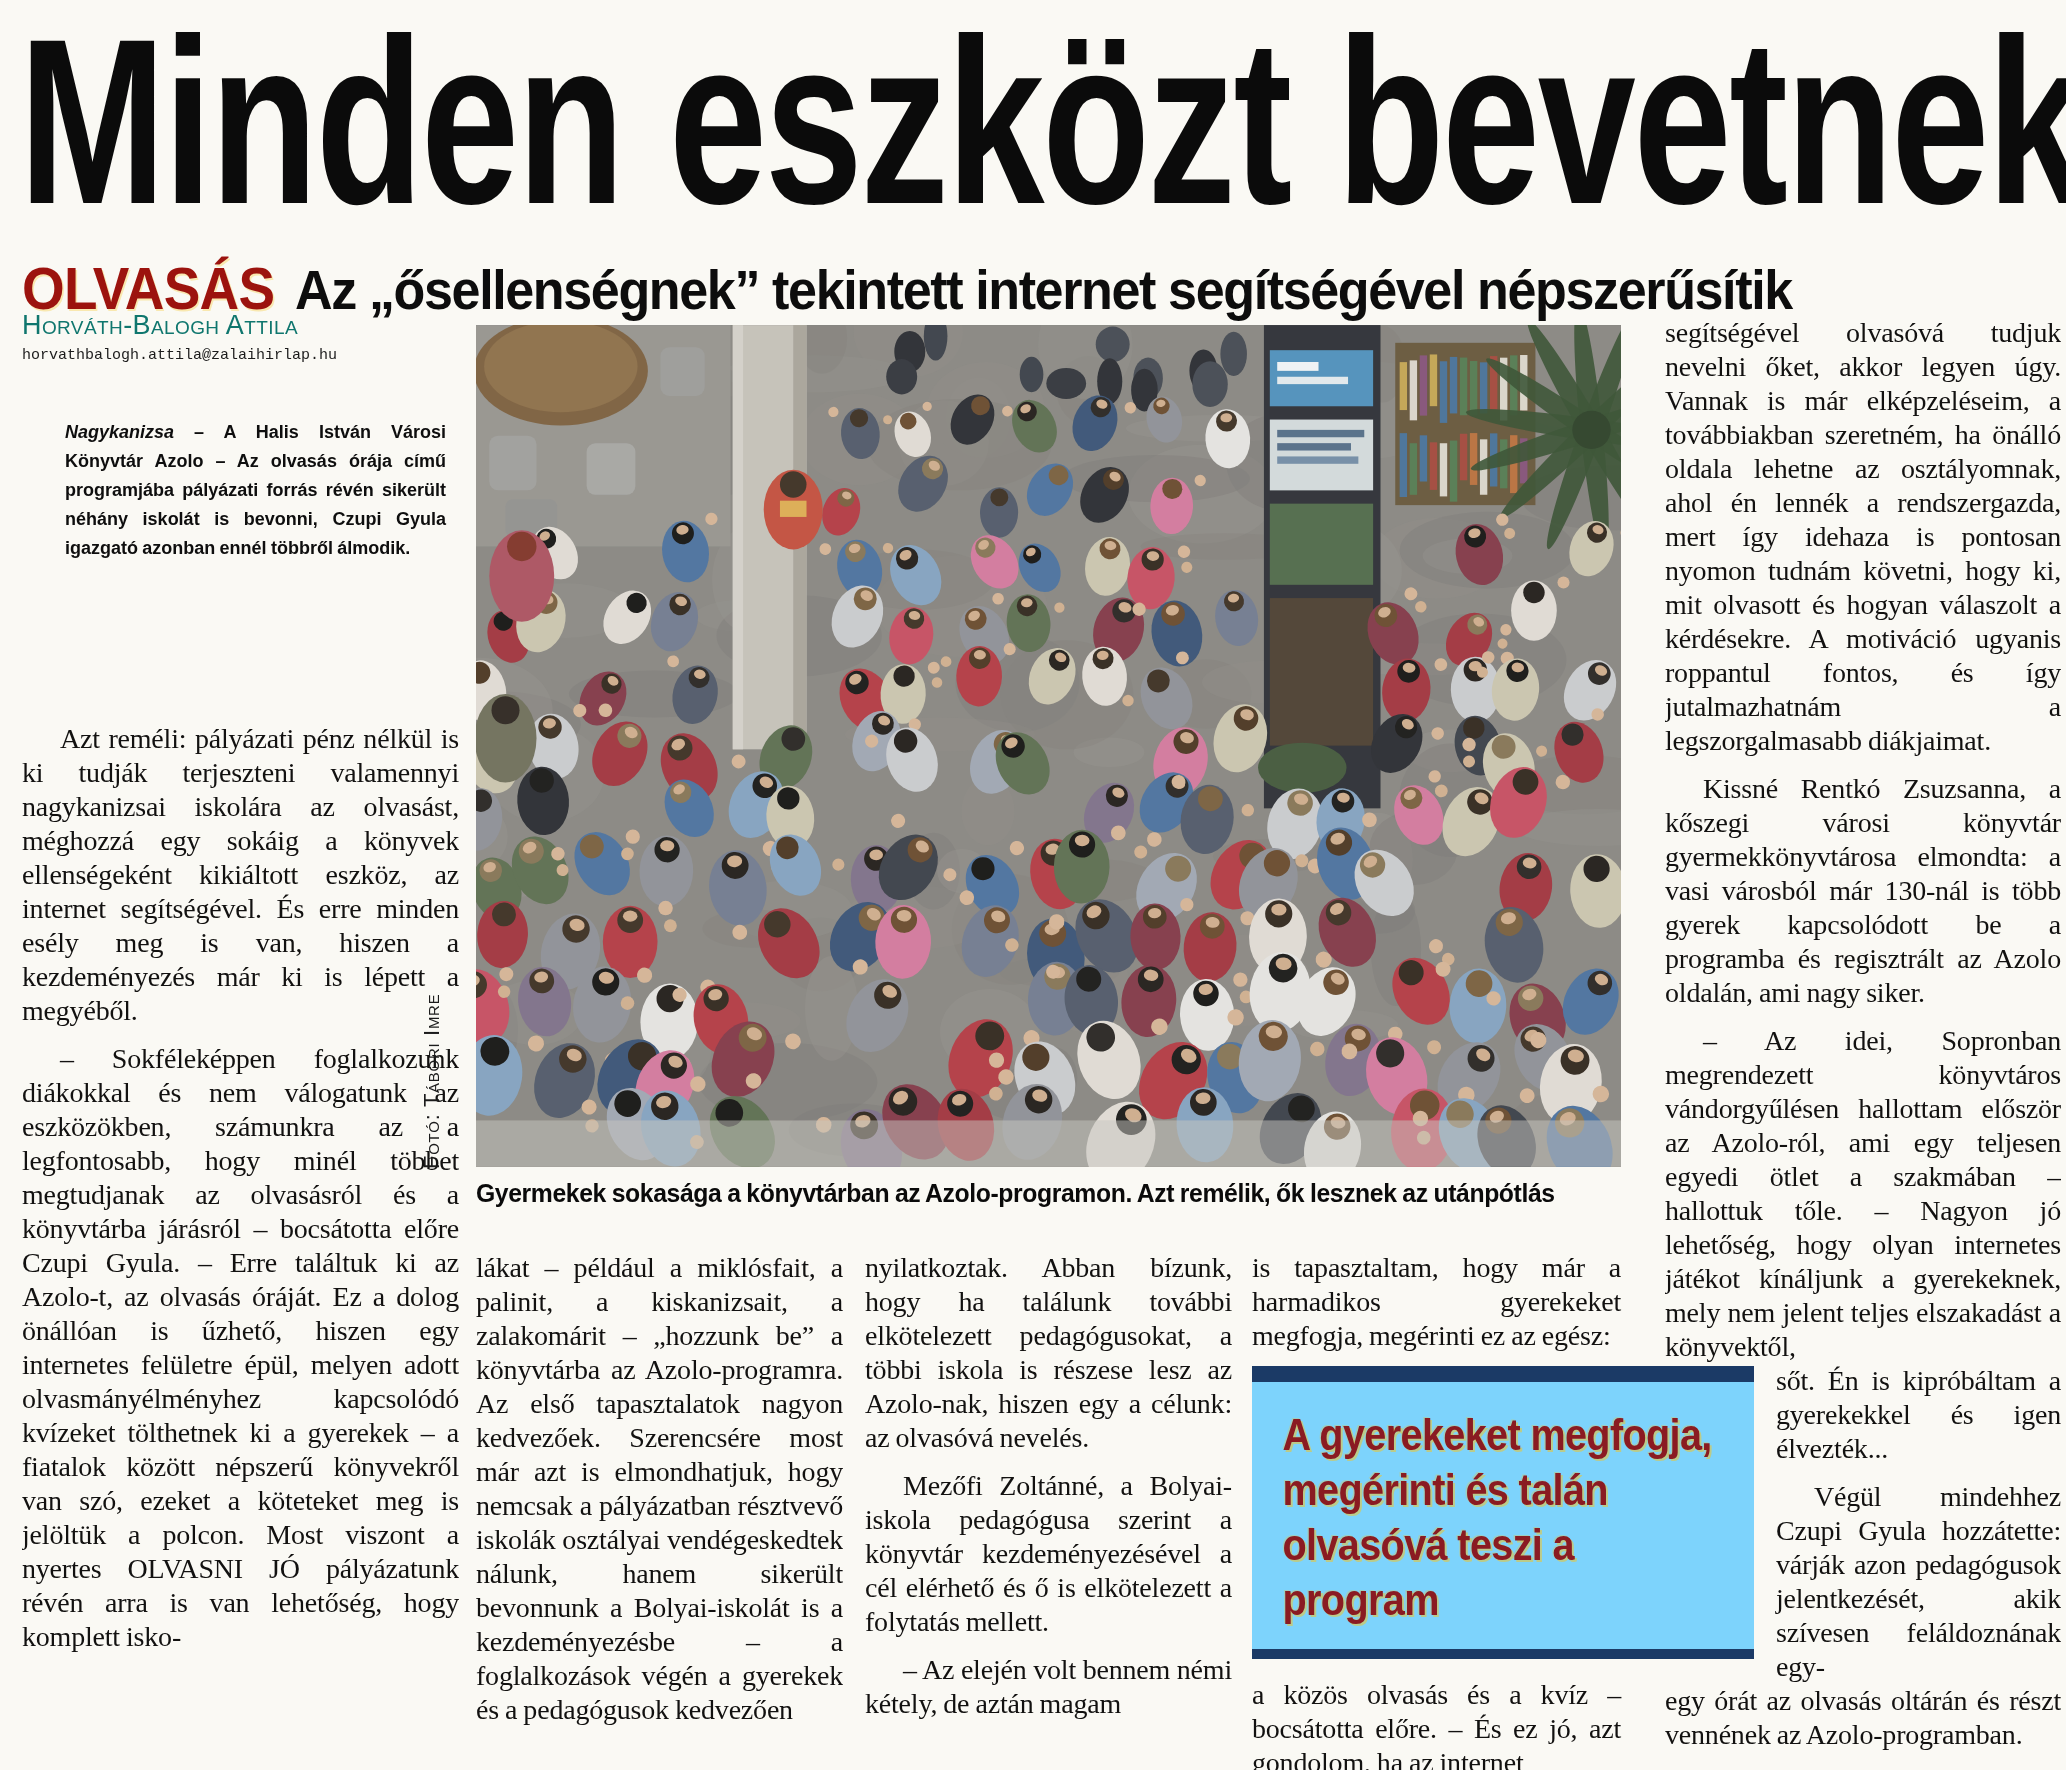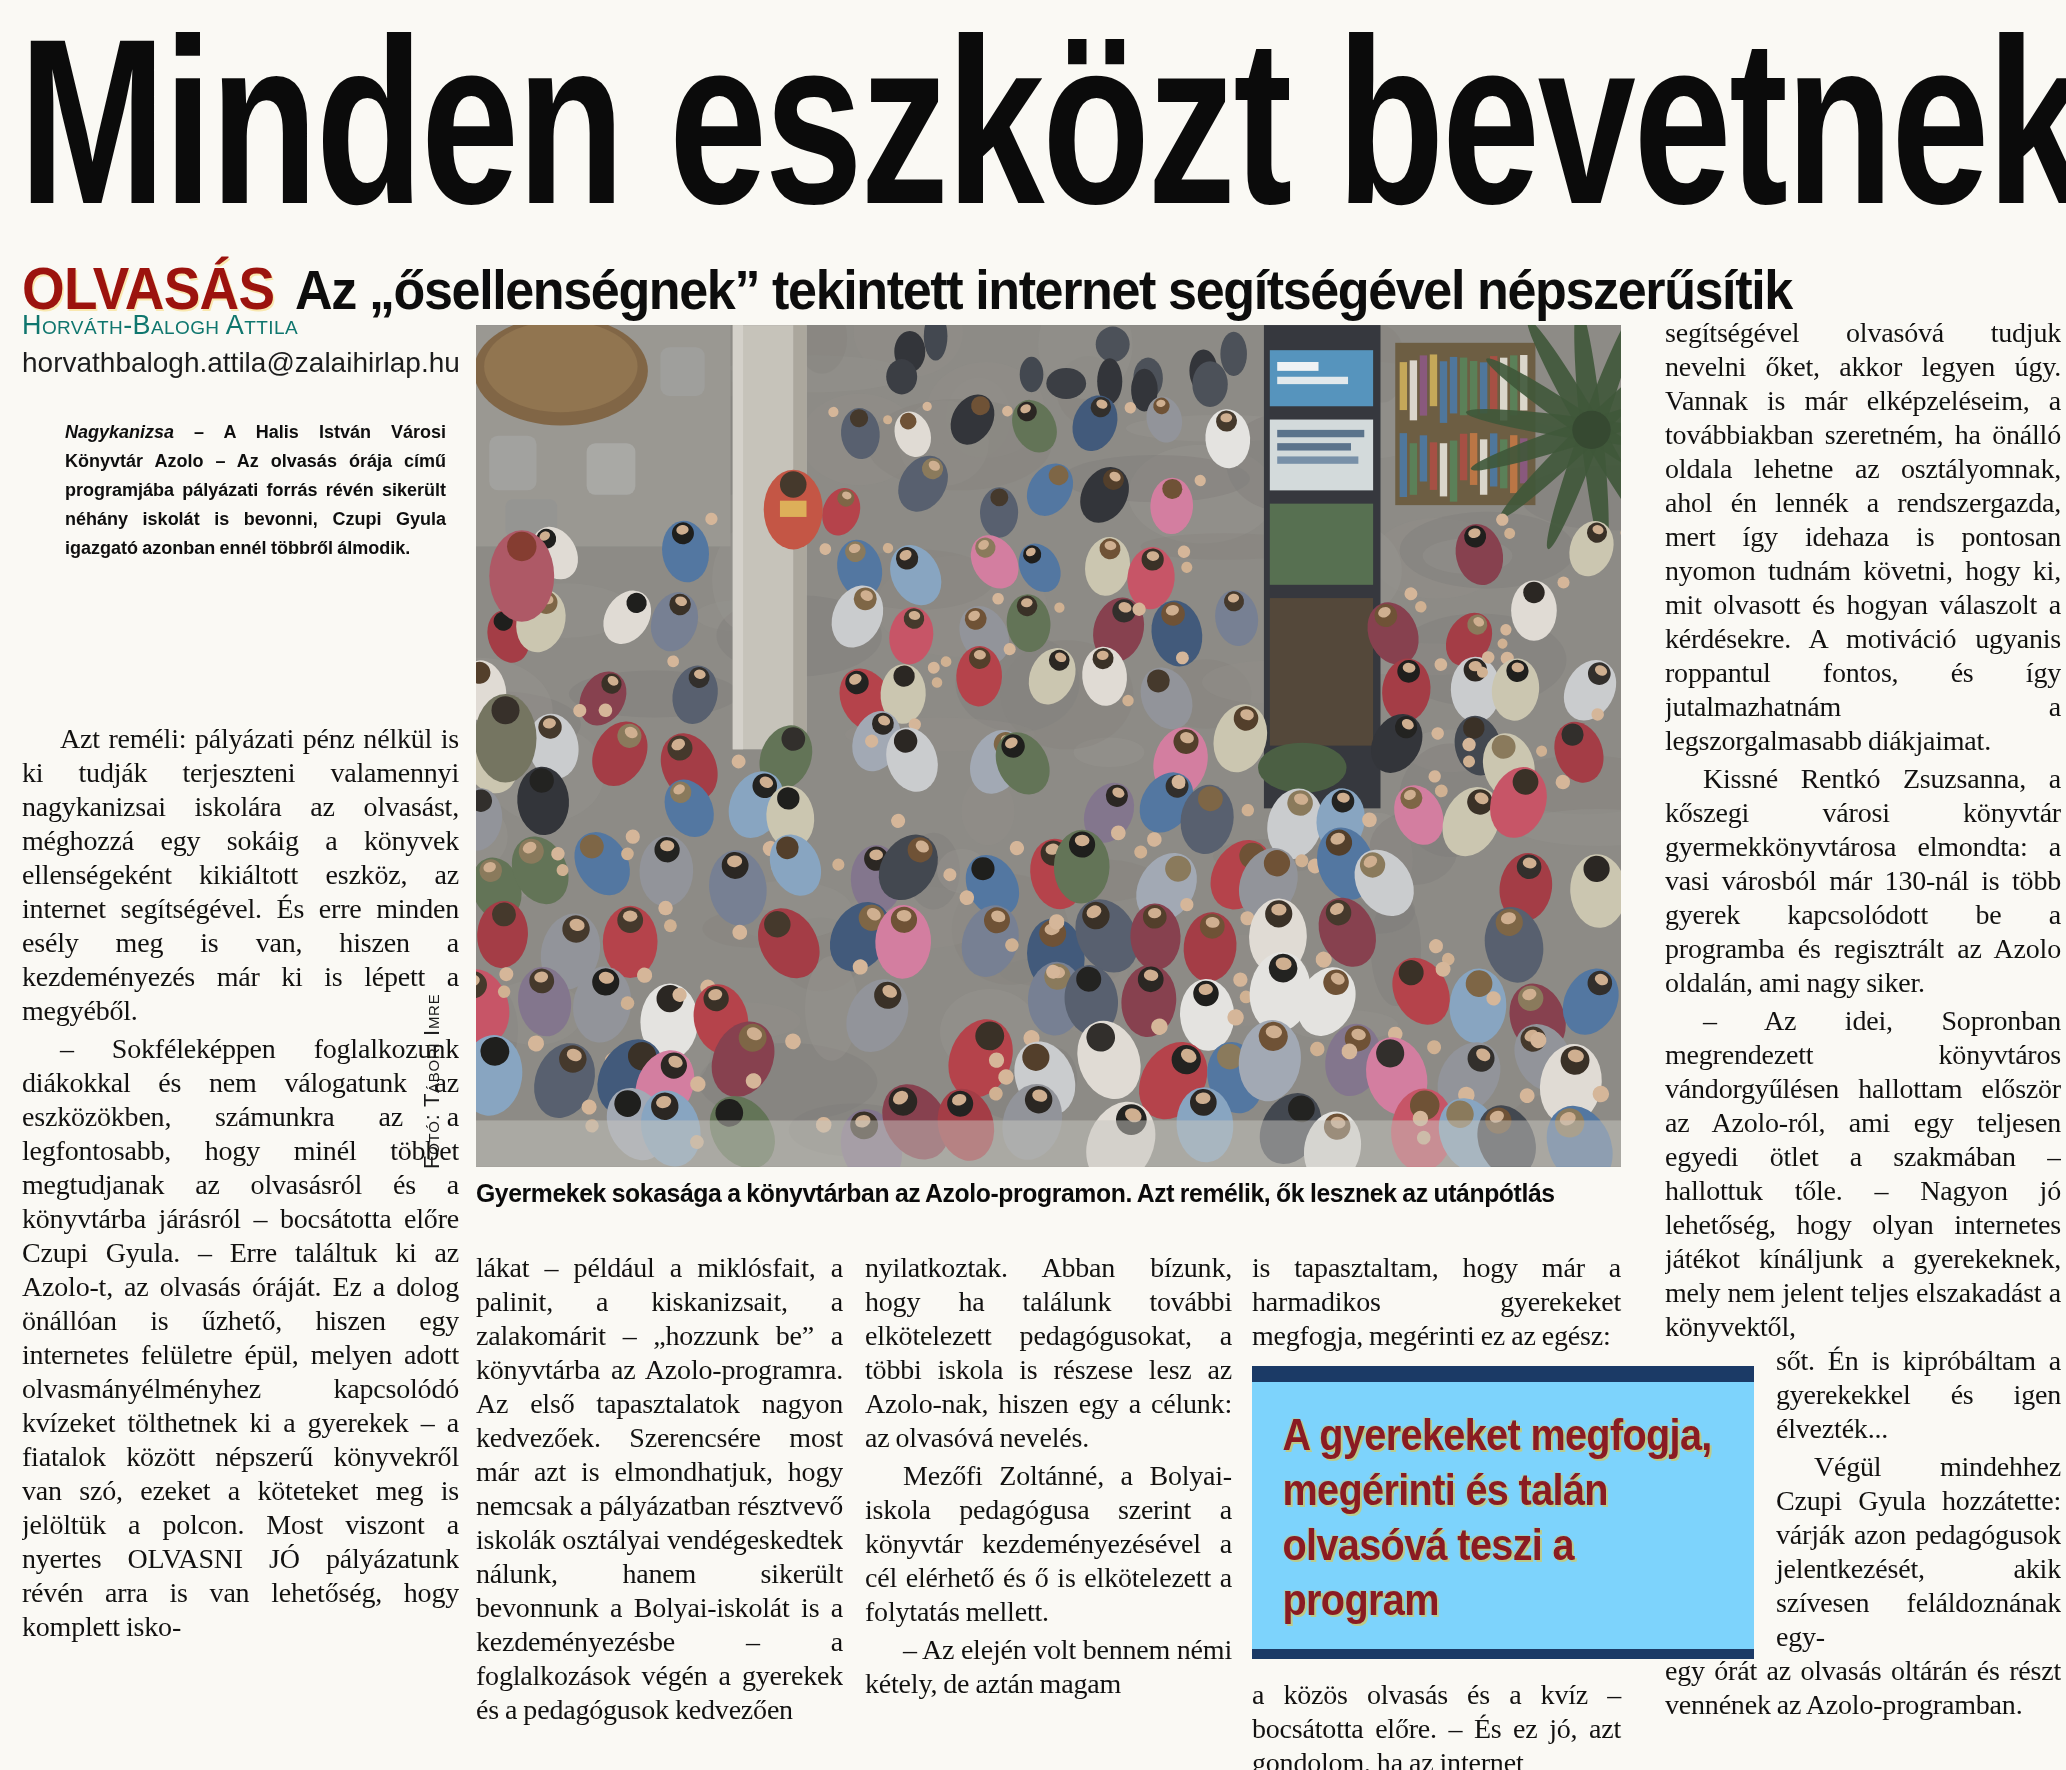--- a/index.html
+++ b/index.html
@@ -35,33 +35,33 @@
     color:#0d0d0d;letter-spacing:-1.5px;
   }
 
   
   .byline{position:absolute;left:22px;top:310px;width:443px;}
   .byline .name{
     font-family:"Liberation Sans",sans-serif;font-size:27px;font-weight:500;
     font-variant:small-caps;letter-spacing:0.4px;color:#0f766e;display:block;
   }
   .byline .email{
-    font-family:Liberation Sans, sans-serif;font-size:28px;color:#1c1c1c;
+    font-family:Liberation Mono, monospace;font-size:15px;color:#1c1c1c;
     display:block;margin-top:5.9px;
   }
 
   
   .serif p{
     margin:0;text-align:justify;
     font-size:28px;line-height:34px;
     word-spacing:-0.7px;letter-spacing:-0.2px;
   }
   .serif p{text-indent:38px;}
   .serif p.noind{text-indent:0;}
-  .serif p + p{margin-top:4px;}
+  .serif p + p{margin-top:14px;}
 
   .lead{
     position:absolute;left:65px;top:400px;width:381px;
     font-family:"Liberation Sans",sans-serif;
     font-size:18px;line-height:29px;font-weight:700;
     text-align:justify;color:#0e0e0e;word-spacing:-0.7px;
   }
   .lead .loc{font-style:italic;font-weight:800;}
 
   .col1body{position:absolute;left:22px;top:722px;width:437px;height:1048px;overflow:hidden;}

